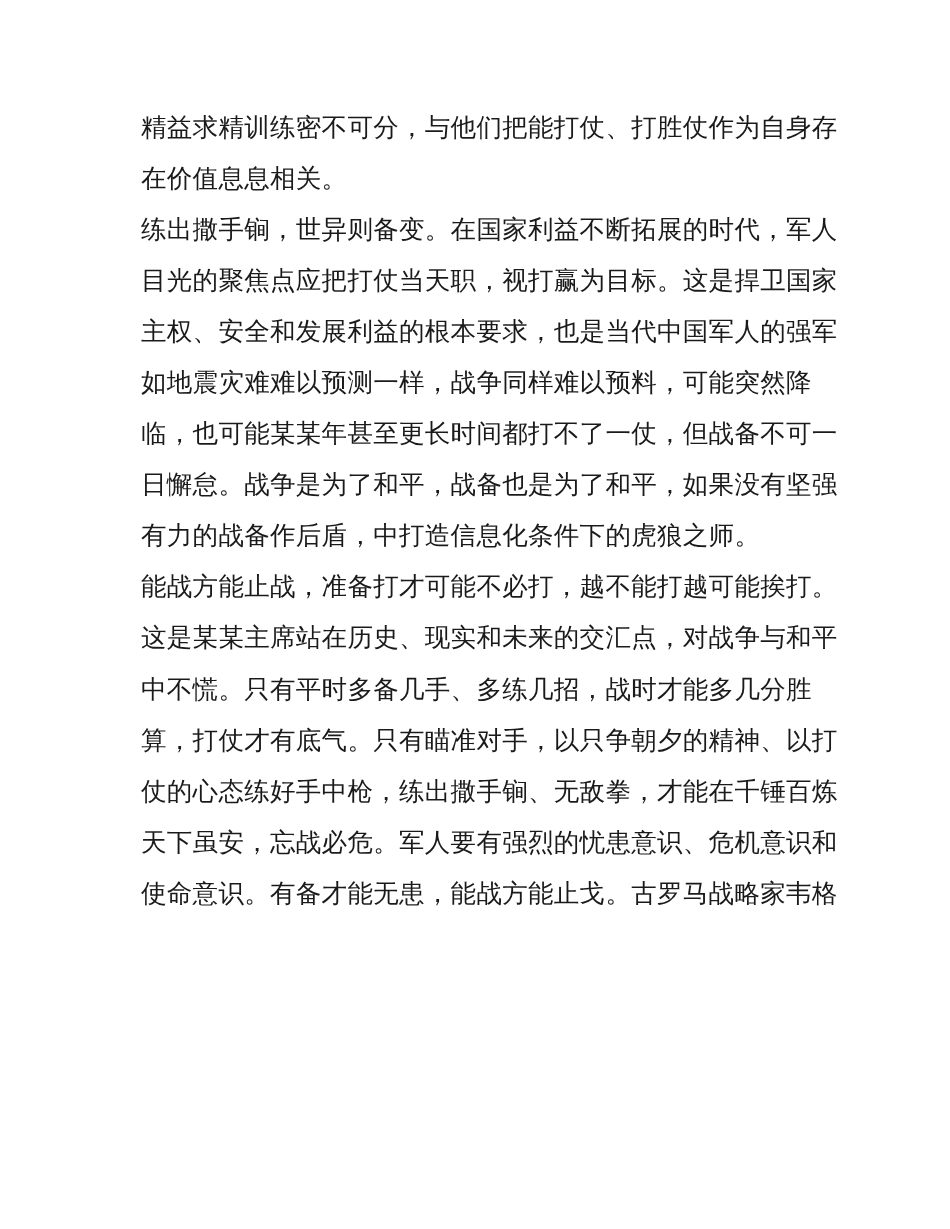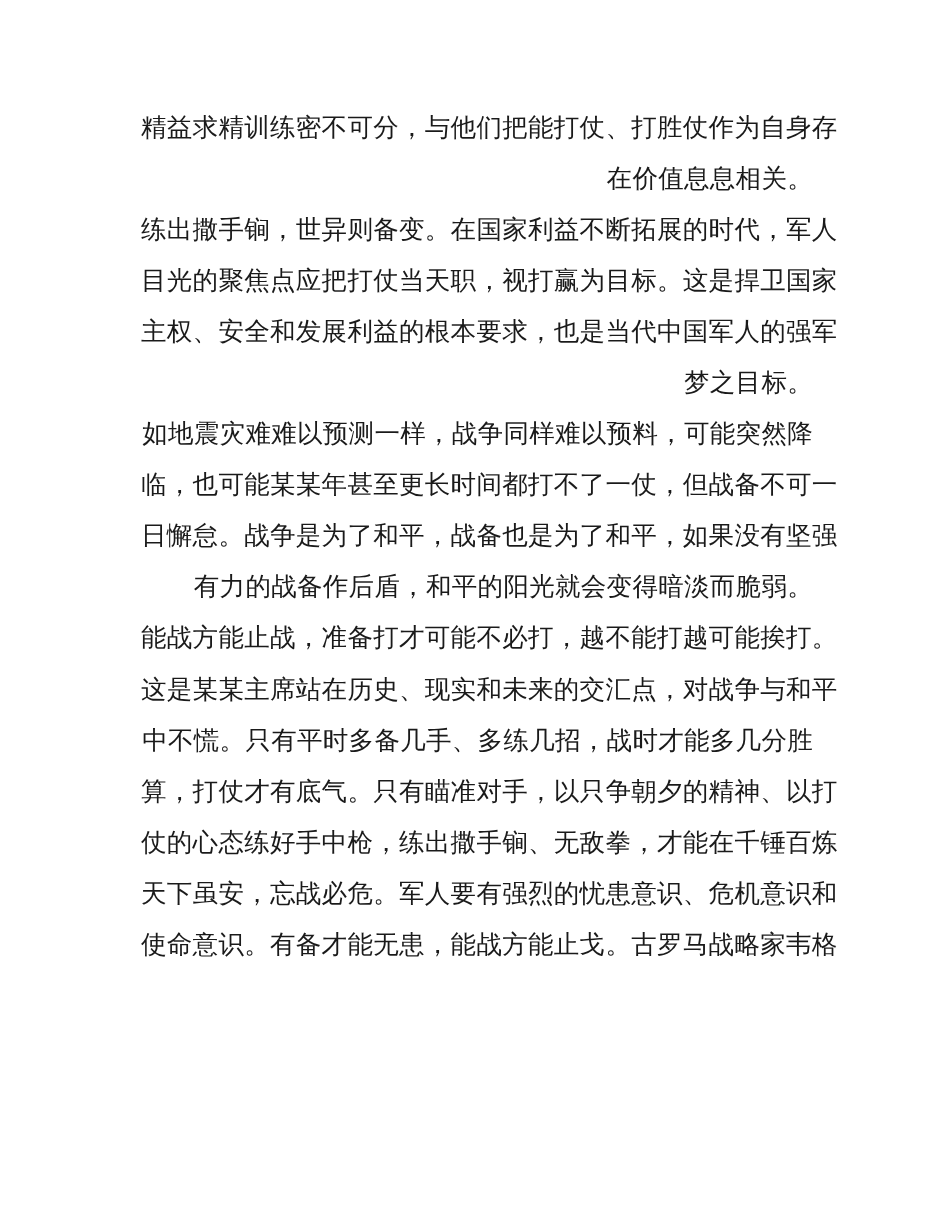--- a/index.html
+++ b/index.html
@@ -20,37 +20,35 @@
       width: 672px;
     }
     .line {
       height: 51.05px;
       line-height: 51.05px;
       font-family: "DejaVu Serif", "Liberation Serif", serif;
       font-size: 25.5px;
       color: #1a1a1a;
       white-space: nowrap;
       letter-spacing: 0.3px;
-      text-align: right;
     }
   </style>
 </head>
 <body>
 
 <div class="page">
   <div class="line">精益求精训练密不可分，与他们把能打仗、打胜仗作为自身存</div>
   <div class="line">在价值息息相关。</div>
   <div class="line">练出撒手锏，世异则备变。在国家利益不断拓展的时代，军人</div>
   <div class="line">目光的聚焦点应把打仗当天职，视打赢为目标。这是捍卫国家</div>
   <div class="line">主权、安全和发展利益的根本要求，也是当代中国军人的强军</div>
-  <div class="line">梦之目标。</div>
   <div class="line">如地震灾难难以预测一样，战争同样难以预料，可能突然降</div>
   <div class="line">临，也可能某某年甚至更长时间都打不了一仗，但战备不可一</div>
   <div class="line">日懈怠。战争是为了和平，战备也是为了和平，如果没有坚强</div>
-  <div class="line">有力的战备作后盾，和平的阳光就会变得暗淡而脆弱。</div>
+  <div class="line">有力的战备作后盾，中打造信息化条件下的虎狼之师。</div>
   <div class="line">能战方能止战，准备打才可能不必打，越不能打越可能挨打。</div>
   <div class="line">这是某某主席站在历史、现实和未来的交汇点，对战争与和平</div>
   <div class="line">中不慌。只有平时多备几手、多练几招，战时才能多几分胜</div>
   <div class="line">算，打仗才有底气。只有瞄准对手，以只争朝夕的精神、以打</div>
   <div class="line">仗的心态练好手中枪，练出撒手锏、无敌拳，才能在千锤百炼</div>
   <div class="line">天下虽安，忘战必危。军人要有强烈的忧患意识、危机意识和</div>
   <div class="line">使命意识。有备才能无患，能战方能止戈。古罗马战略家韦格</div>
 </div>
 
 </body></html>

